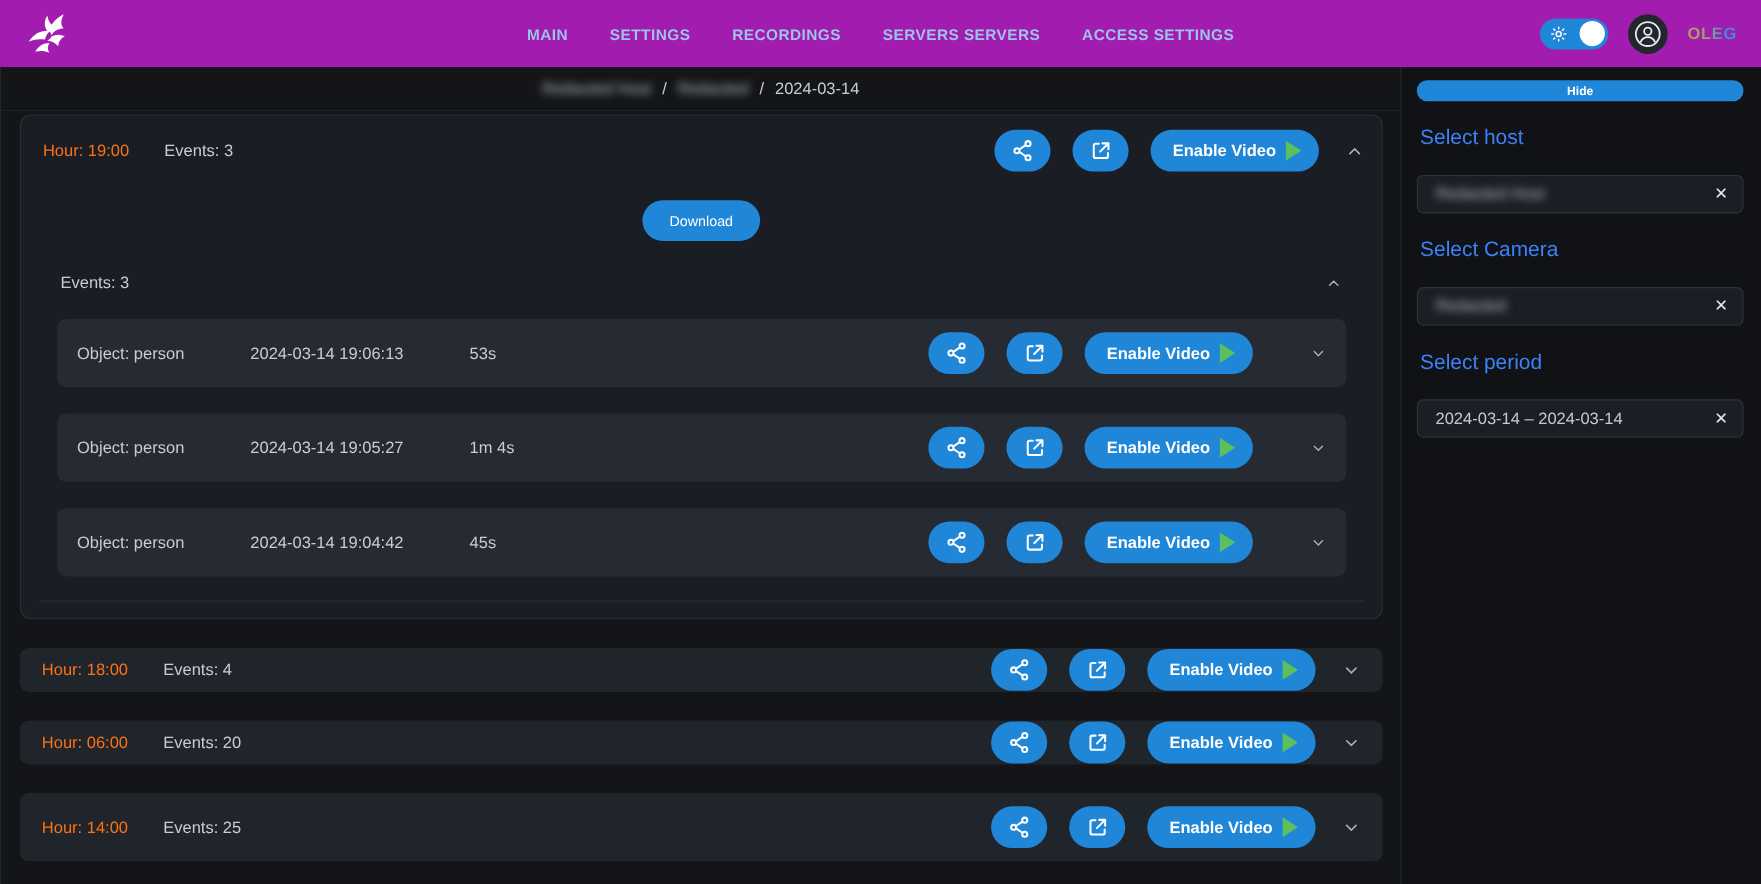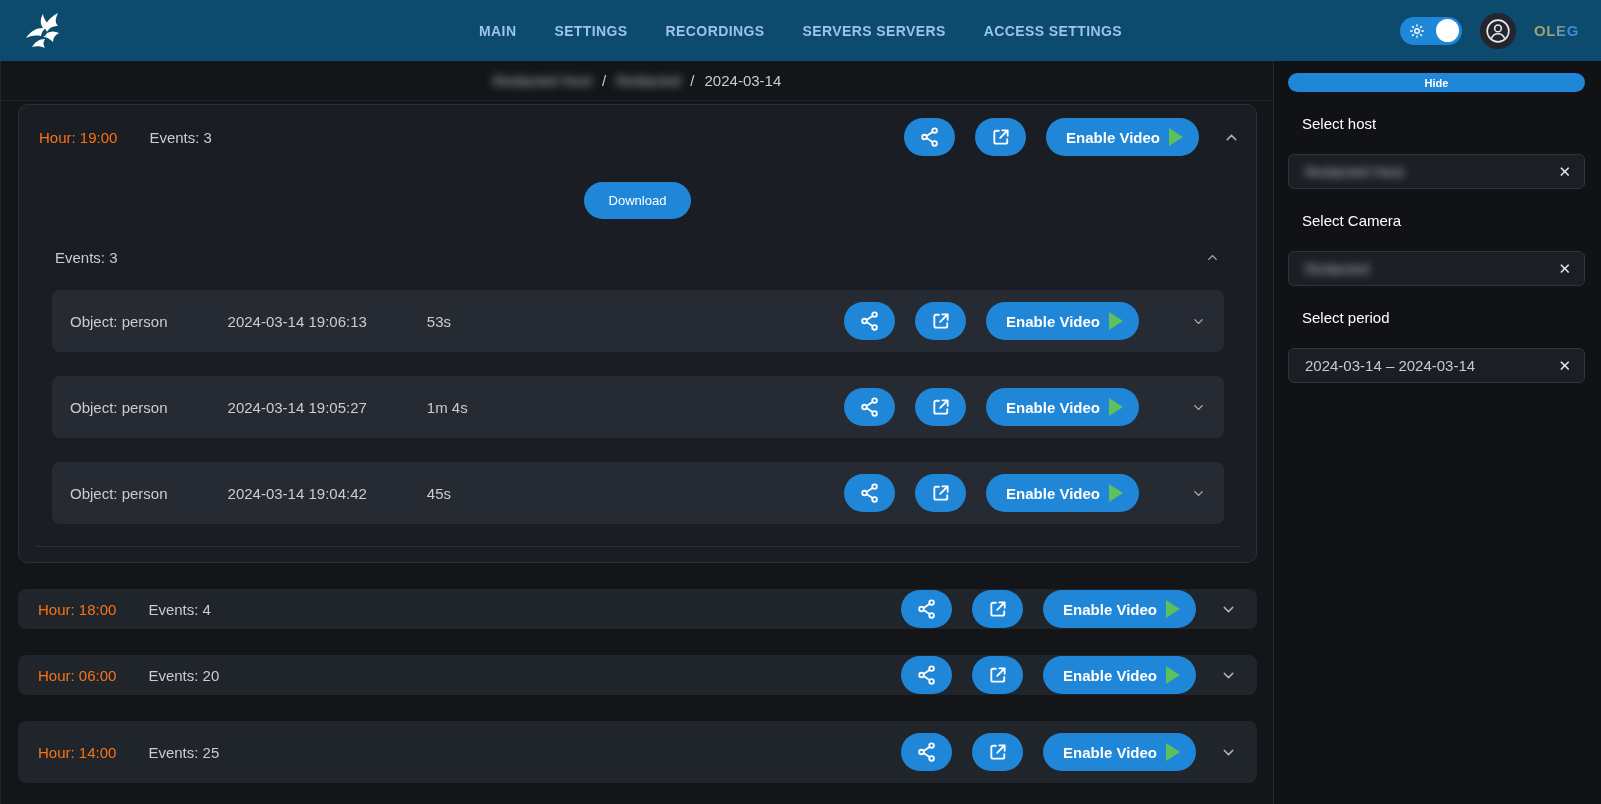--- a/index.html
+++ b/index.html
@@ -1,20 +1,20 @@
 <!DOCTYPE html>
 <html><head>
 <meta charset="utf-8">
 <style>
   * { margin:0; padding:0; box-sizing:border-box; }
   html,body { width:1601px; height:804px; overflow:hidden; background:#131519;
               font-family:"Liberation Sans", sans-serif; color:#c9ccd1; }
 
   
-  .topnav { height:61px; background:#0c4a6e; display:flex; align-items:center;
+  .topnav { height:61px; background:#a21caf; display:flex; align-items:center;
             padding:0 22px; position:relative; }
   .logo { width:44px; height:42px; display:flex; align-items:center; }
   .nav-center { position:absolute; left:0; right:0; display:flex; justify-content:center;
                 gap:38px; pointer-events:none; }
   .nav-link { pointer-events:auto; color:#9cc3e8; font-size:14px; font-weight:bold;
               letter-spacing:.4px; cursor:pointer; white-space:nowrap; }
   .nav-right { margin-left:auto; display:flex; align-items:center; gap:18px; z-index:2; }
   .toggle { width:62px; height:28px; border-radius:14px; background:#2086d7;
             display:flex; align-items:center; padding:0 3px; cursor:pointer; }
   .toggle .knob { width:23px; height:23px; border-radius:50%; background:#fff; margin-left:auto; }
@@ -67,21 +67,21 @@
   .ev-text { font-size:15px; color:#c9ccd1; }
   .ev-ts { margin-left:28px; }
   .ev-dur { margin-left:28px; }
   .event-row .actions { gap:20px; }
   .event-row .chev { margin-left:20px; }
 
   .card-bottom-divider { margin:22px 16px 0; border-top:1px solid #2b2f37; }
 
   
   .btn-hide { width:100%; height:19px; border-radius:17px; font-size:11px; font-weight:bold; }
-  .sb-label { font-size:15px; color:#ffffff; margin:23px 0 0 14px; }
+  .sb-label { font-size:19px; color:#3b82f6; margin:23px 0 0 3px; }
   .sb-field { margin-top:22px; height:35px; background:#1b1e24; border:1px solid #30343b;
               border-radius:6px; display:flex; align-items:center; padding:0 13px 0 16px;
               font-size:15px; color:#c6c9ce; }
   .sb-clear { margin-left:auto; color:#e4e6ea; font-size:15px; cursor:pointer; line-height:1; }
 
   svg { display:block; }
 </style>
 </head>
 <body>
 

